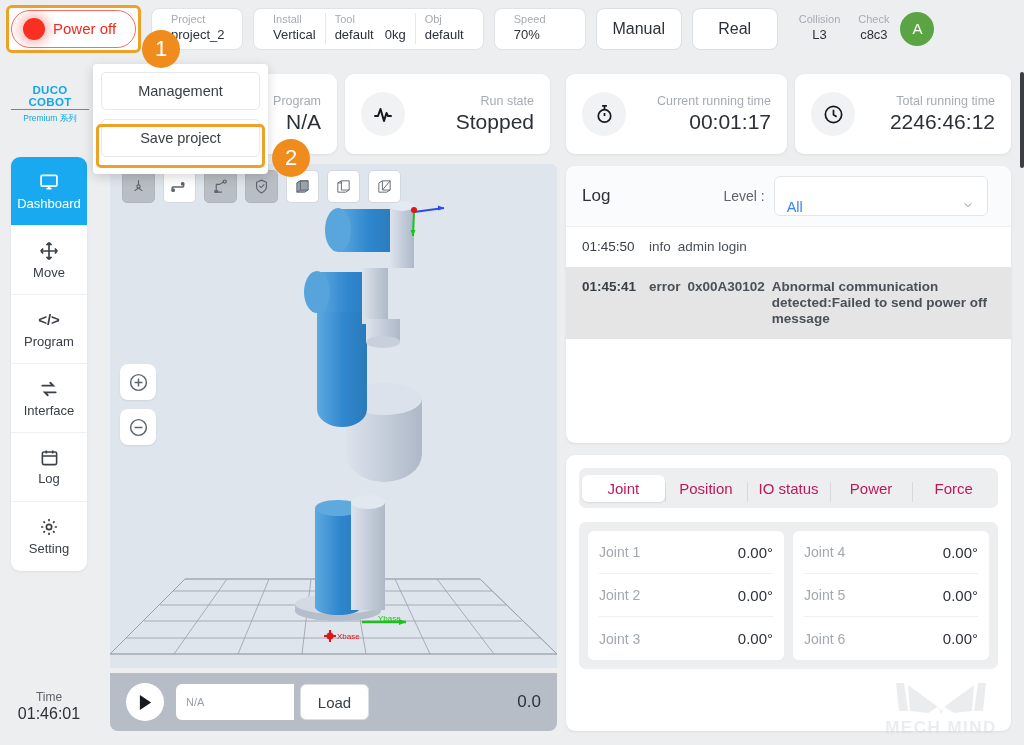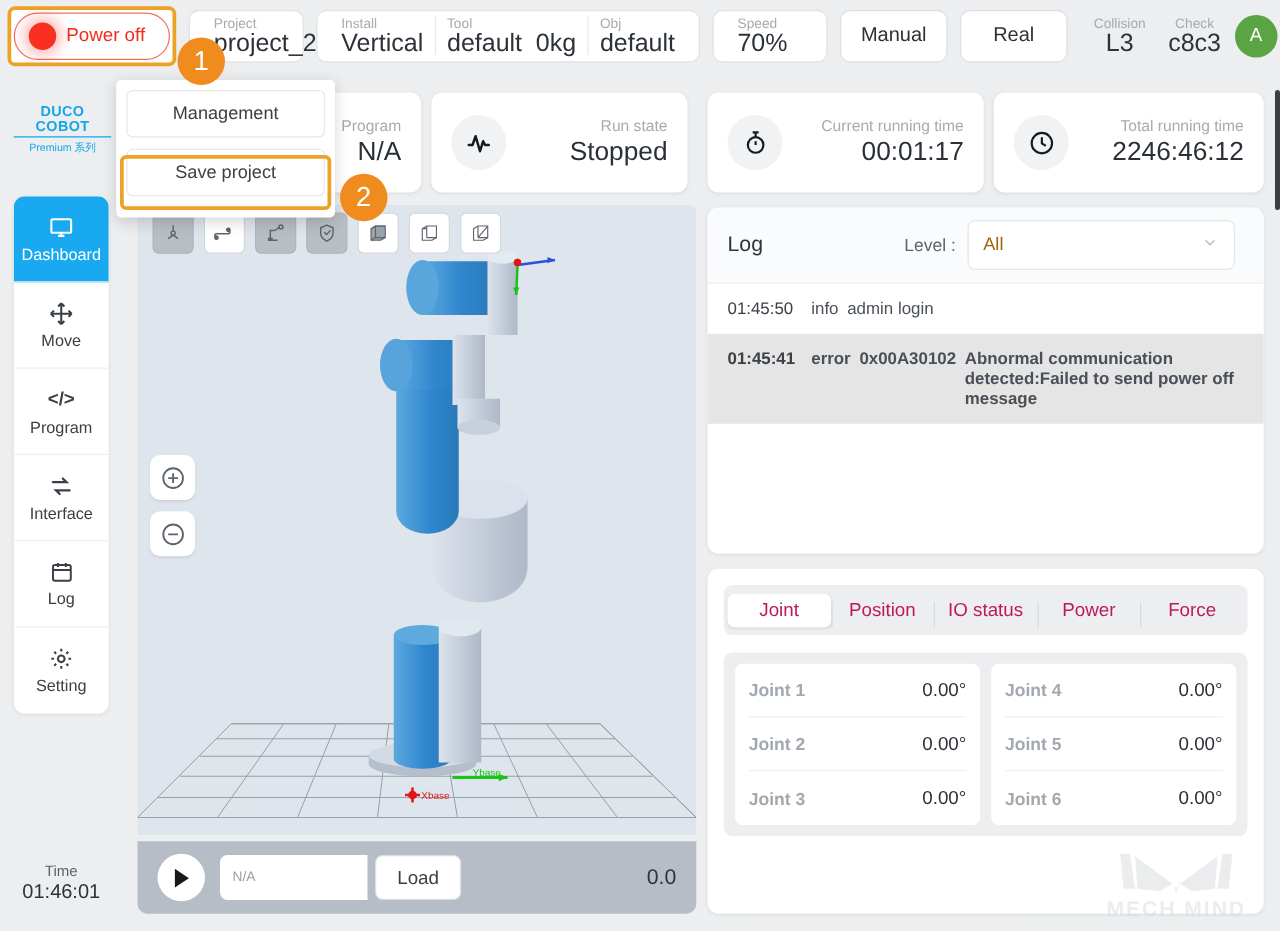--- a/index.html
+++ b/index.html
@@ -42,21 +42,21 @@
 
   .pill {
     height: 42px; border: 1px solid #e0e2e5; border-radius: 8px;
     background: #fff; display: flex; align-items: center;
     padding: 0 10px;
   }
   .pill-cell { display: flex; flex-direction: column; align-items: flex-start; justify-content: center;
     padding: 0 9px; }
   .pill-cell + .pill-cell { border-left: 1px solid #e6e8ea; }
   .pill-k { font-size: 11px; color: #a6abb2; line-height: 13px; }
-  .pill-v { font-size: 20px; color: #2d3238; line-height: 18px; }
+  .pill-v { font-size: 13px; color: #2d3238; line-height: 18px; }
   .pill-v-row { display:flex; gap:11px; }
 
   .pill-project { margin-left: 10px; width: 92px; }
   .pill-ito { margin-left: 10px; }
   .pill-speed { margin-left: 10px; width: 92px; }
   .btn-plain {
     margin-left: 10px; height: 42px; min-width: 86px;
     border: 1px solid #dcdfe3; border-radius: 8px; background: #fff;
     font-size: 16px; color: #2d3238; cursor: pointer;
   }
@@ -174,22 +174,22 @@
     box-shadow: 0 1px 3px rgba(0,0,0,0.07);
   }
   .loghead {
     height: 61px; display: flex; align-items: center; padding: 0 16px;
     background: #fafbfc; border-bottom: 1px solid #eef0f2;
   }
   .logtitle { font-size: 17px; color: #2d3238; }
   .loglevel { margin-left: 113px; font-size: 14px; color: #5d646c; }
   .lvl-select {
     margin-left: 9px; width: 214px; height: 40px; border: 1px solid #e3e6e9;
-    border-radius: 6px; background: #fff; display: flex; align-items: center;
-    padding: 0 12px; font-size: 14.5px; color: #a16207; cursor: pointer;
+    border-radius: 6px; background: #fff; display: flex; align-items: flex-end;
+    padding: 0 12px; font-size: 14.5px; color: #3b82f6; cursor: pointer;
   }
   .lvl-arrow { margin-left: auto; color: #b9bec4; }
   .logrow { display: flex; padding: 12px 16px; font-size: 13.5px; color: #4a5058; line-height: 16px; }
   .logrow.alt { background: #e5e5e5; font-weight: bold; }
   .log-time { width: 67px; flex: none; color: #3a4046; }
   .log-lvl { flex: none; margin-right: 7px; }
   .log-msg { flex: 1; }
 
   
   .statpanel {
@@ -216,21 +216,21 @@
   .joint-wrap {
     margin-top: 14px; background: #edeef0; border-radius: 7px; padding: 9px;
     display: flex; gap: 9px;
   }
   .joint-col { flex: 1; background: #fff; border-radius: 6px; padding: 0 11px; }
   .joint-row {
     height: 43px; display: flex; align-items: center;
     border-bottom: 1px solid #eef0f2; font-size: 14px;
   }
   .joint-row:last-child { border-bottom: none; }
-  .joint-name { color: #a2a8af; font-weight: bold; }
+  .joint-name { color: #a2a8af; }
   .joint-val { margin-left: auto; color: #2d3238; font-size: 15px; }
 
   
   .dropdown {
     position: absolute; left: 93px; top: 64px; width: 175px; height: 110px;
     background: #fff; border-radius: 4px;
     box-shadow: 0 3px 12px rgba(0,0,0,0.16);
     padding: 8px; z-index: 40;
   }
   .dd-item {

